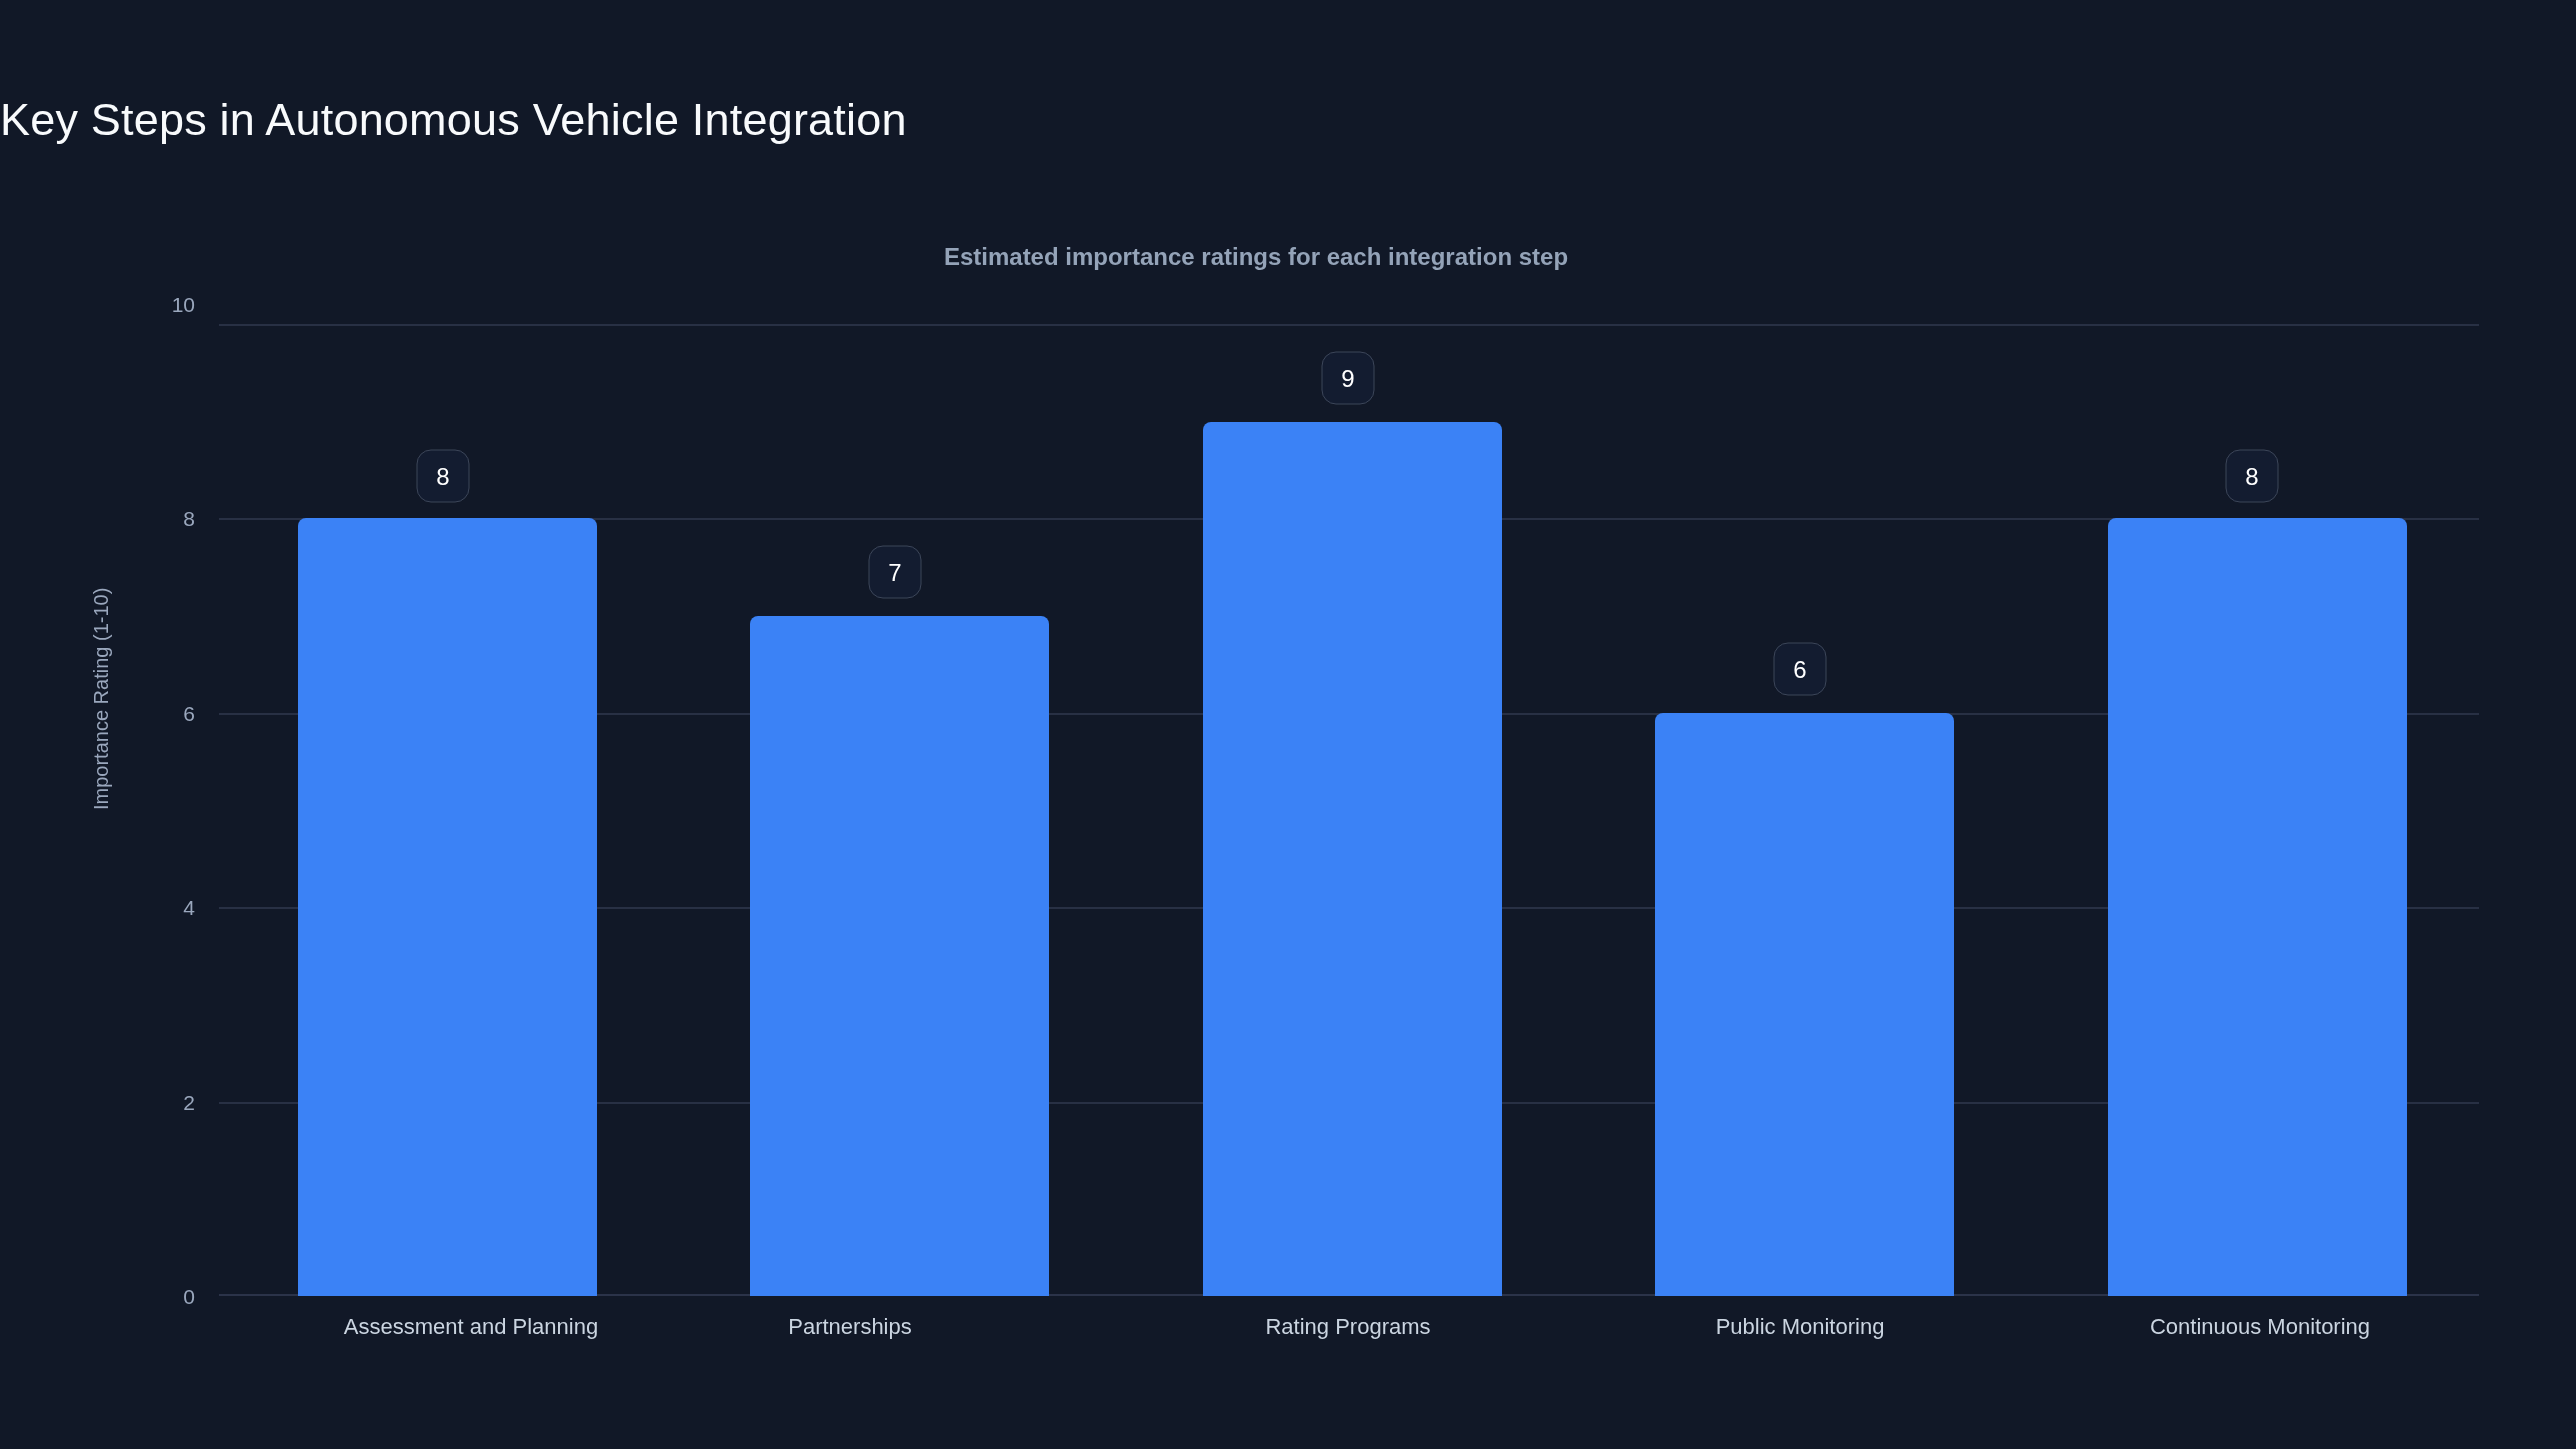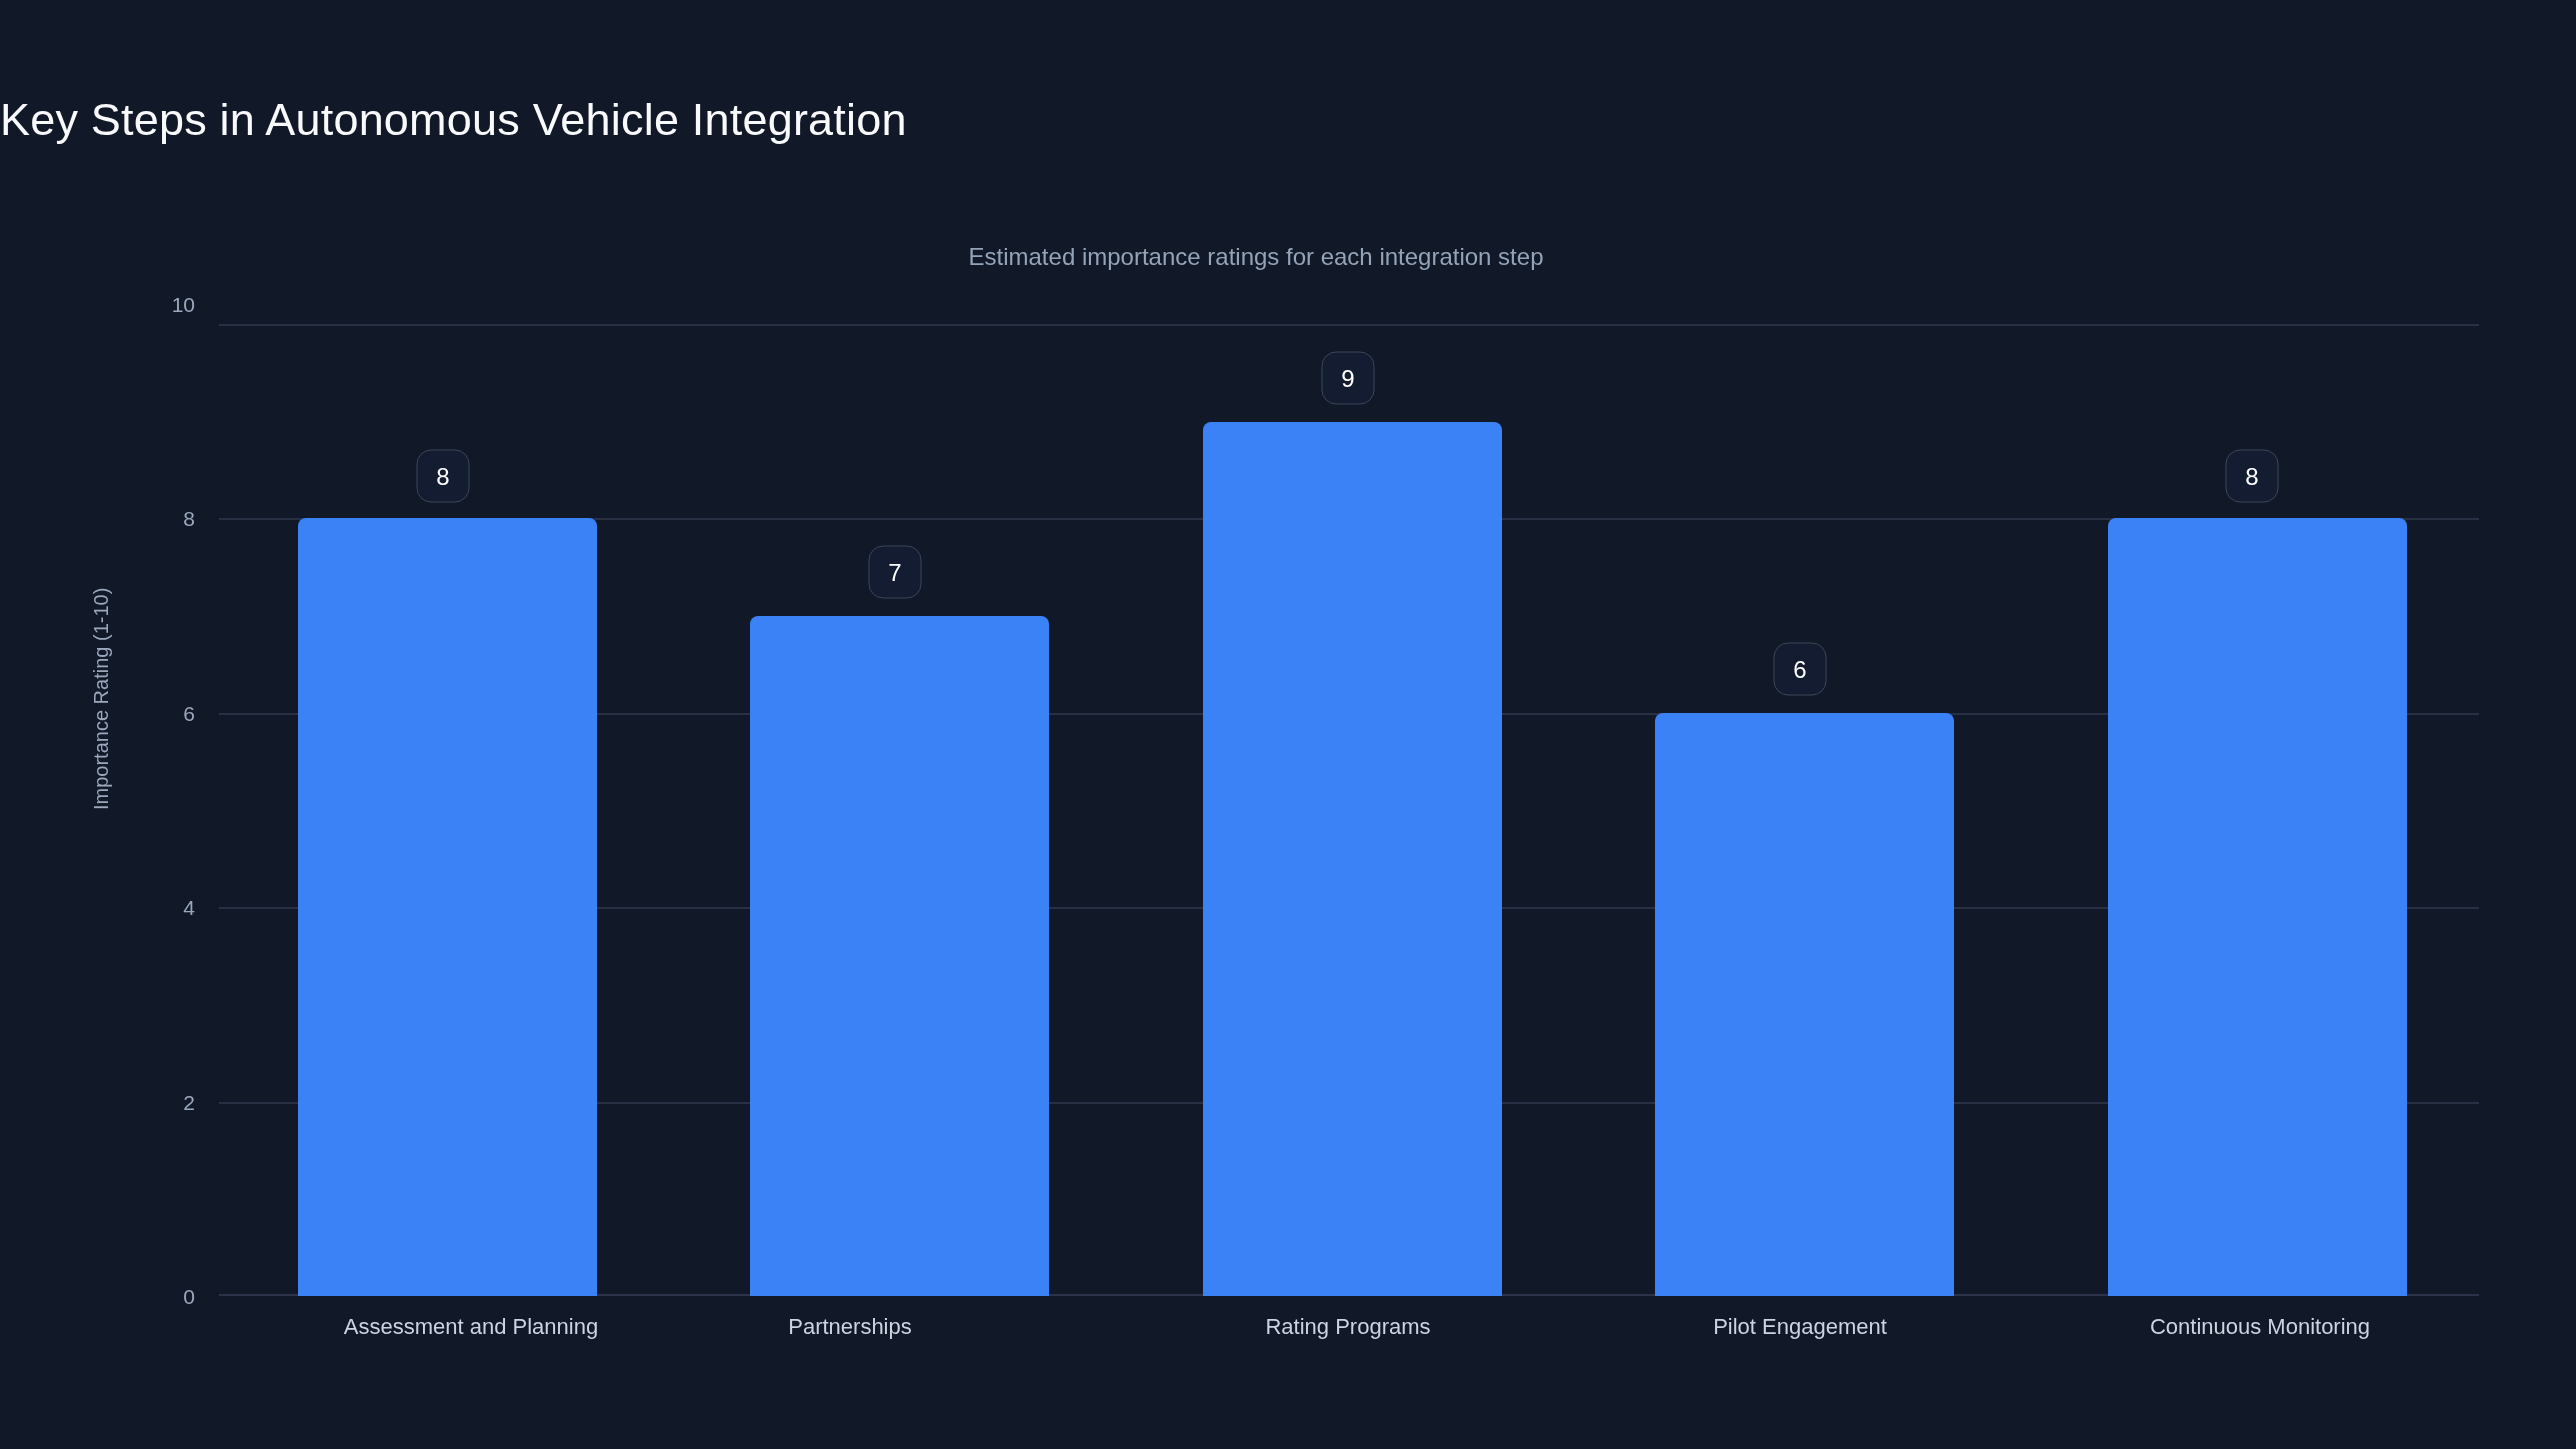--- a/index.html
+++ b/index.html
@@ -35,21 +35,21 @@
     color: #f8fafc;
     line-height: 1.1;
   }
   .chart-subtitle {
     position: absolute;
     top: 244px;
     left: 0;
     width: 2512px;
     text-align: center;
     font-size: 24px;
-    font-weight: 400;
+    font-weight: 700;
     color: #94a3b8;
     line-height: 1.1;
   }
 
   
   .plot-area {
     position: absolute;
     left: 219px;
     top: 324px;
     width: 2260px;
@@ -167,17 +167,17 @@
 
   <div class="value-badge" style="left:443px;  top:476px;">8</div>
   <div class="value-badge" style="left:895px; top:572px;">7</div>
   <div class="value-badge" style="left:1348px; top:378px;">9</div>
   <div class="value-badge" style="left:1800px; top:669px;">6</div>
   <div class="value-badge" style="left:2252px; top:476px;">8</div>
 
   <div class="x-tick" style="left:443px;margin-left:28px;">Assessment and Planning</div>
   <div class="x-tick" style="left:850px;">Partnerships</div>
   <div class="x-tick" style="left:1348px;">Rating Programs</div>
-  <div class="x-tick" style="left:1800px;">Pilot Engagement</div>
+  <div class="x-tick" style="left:1800px;">Public Monitoring</div>
   <div class="x-tick" style="left:2252px;margin-left:8px;">Continuous Monitoring</div>
 
 </div>
 
 
 </body></html>

